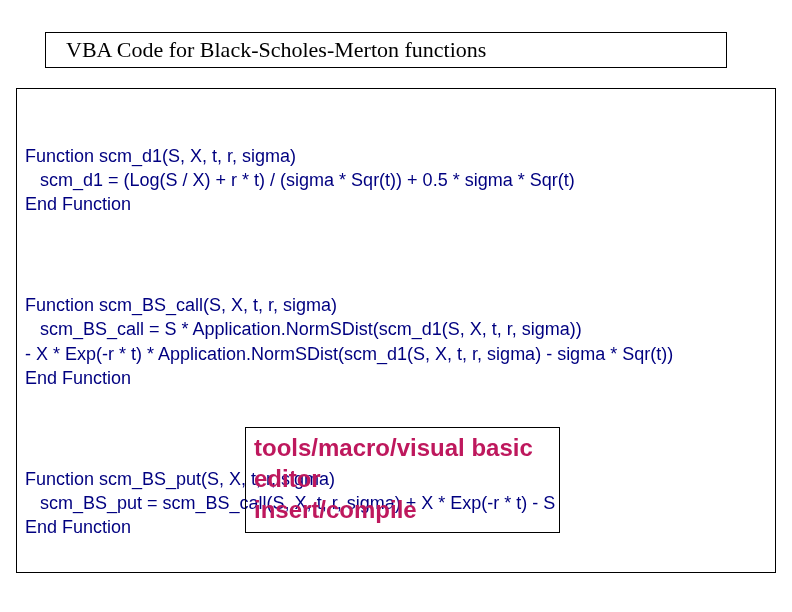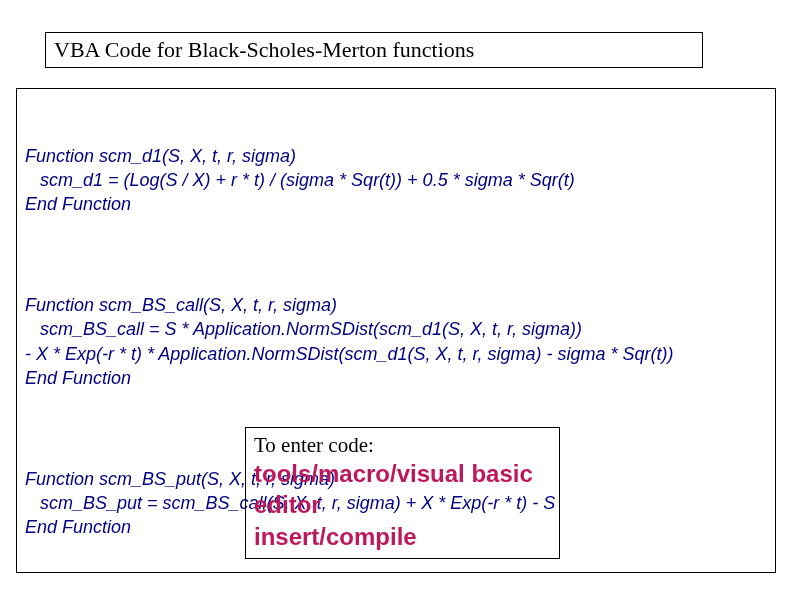--- a/index.html
+++ b/index.html
@@ -10,37 +10,36 @@
     background: #ffffff;
     font-family: "Times New Roman", serif;
     position: relative;
   }
   .title-box {
     position: absolute;
     left: 45px;
     top: 32px;
     width: 640px;
     border: 1px solid #000;
-    padding: 4px 8px;
+    padding: 4px 20px;
     font-size: 22px;
     color: #000;
   }
   .code-box {
     position: absolute;
     left: 16px;
     top: 88px;
     width: 742px;
     border: 1px solid #000;
     padding: 6px 8px 8px 8px;
     font-family: Arial, Helvetica, sans-serif;
     font-size: 18px;
     line-height: 1.35;
     color: #000080;
     white-space: pre-wrap;
-    font-style: italic;
   }
   .code-block {
     margin: 0;
   }
   .code-block + .code-block {
     margin-top: 28px;
   }
   .instr-box {
     position: absolute;
     left: 245px;
@@ -77,16 +76,15 @@
   <div class="code-block">Function scm_BS_call(S, X, t, r, sigma)
    scm_BS_call = S * Application.NormSDist(scm_d1(S, X, t, r, sigma))
 - X * Exp(-r * t) * Application.NormSDist(scm_d1(S, X, t, r, sigma) - sigma * Sqr(t))
 End Function</div>
   <div class="code-block">Function scm_BS_put(S, X, t, r, sigma)
    scm_BS_put = scm_BS_call(S, X, t, r, sigma) + X * Exp(-r * t) - S
 End Function</div>
 </div>
 
 <div class="instr-box">
-  <div class="instr-line-serif">To enter code:</div>
   <div class="instr-line-sans">tools/macro/visual basic editor</div>
   <div class="instr-line-sans">insert/compile</div>
 </div>
 
 </body></html>

